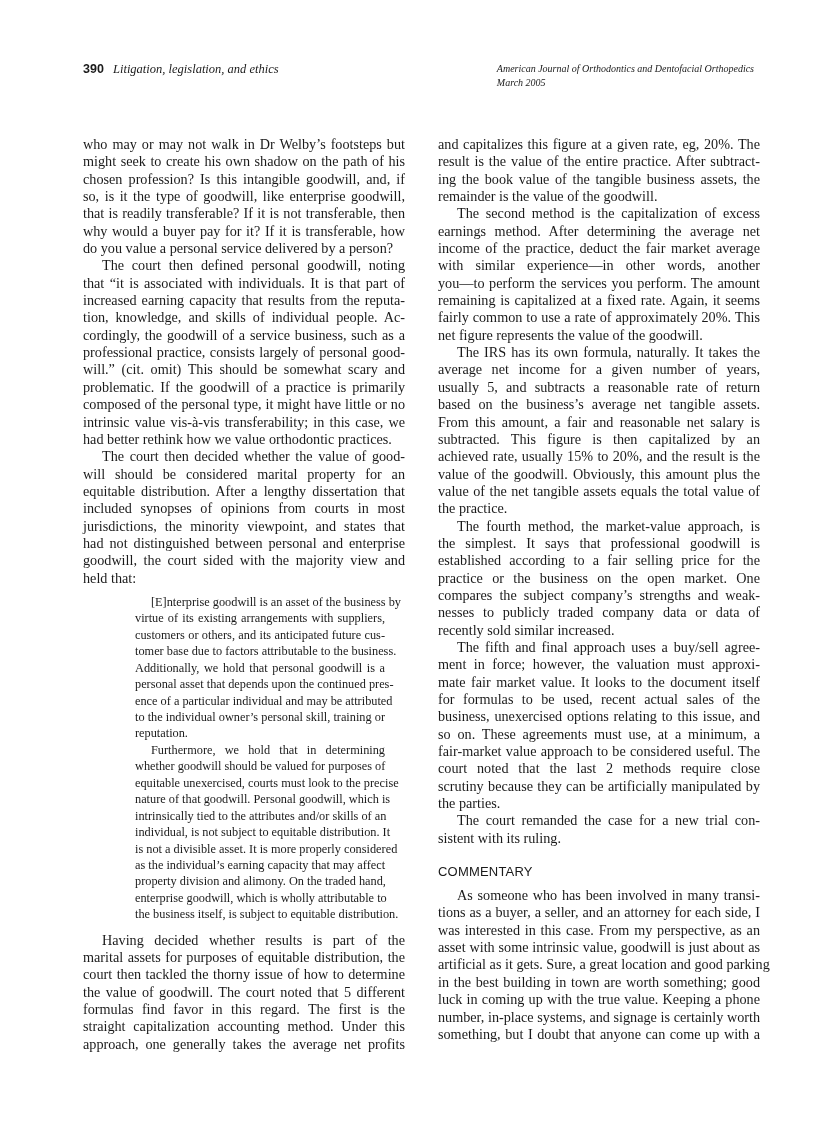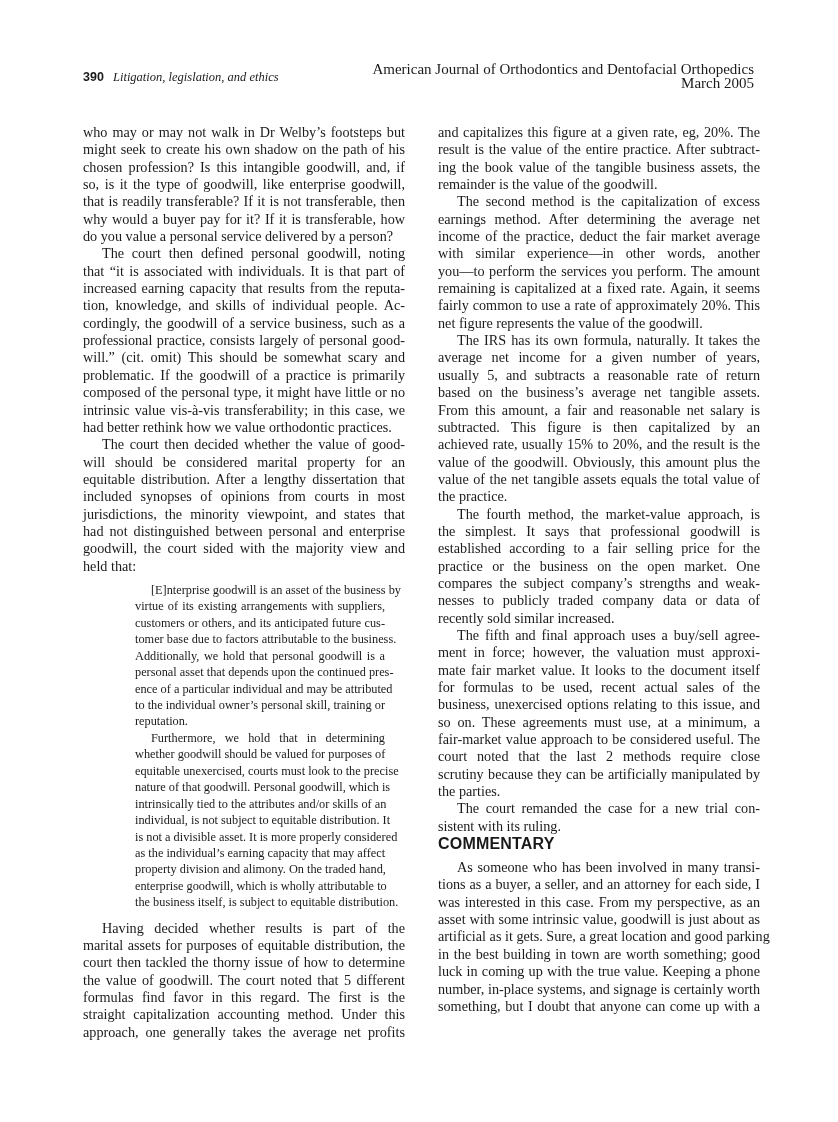--- a/index.html
+++ b/index.html
@@ -1,38 +1,38 @@
 <!DOCTYPE html>
 <html><head>
 <meta charset="utf-8">
 <style>
   html, body { margin: 0; padding: 0; background: #ffffff; }
   body { width: 838px; height: 1122px; position: relative; overflow: hidden;
          font-family: "Liberation Serif", "DejaVu Serif", serif; color: #1a1a1a; }
   .running-head { position: absolute; top: 62px; left: 0; width: 838px; height: 40px; }
-  .rh-left { position: absolute; left: 83px; top: 8px; font-size: 12.5px; }
+  .rh-left { position: absolute; left: 83px; top: 0; font-size: 12.5px; }
   .rh-left .pgnum { font-family: "Liberation Sans", "DejaVu Sans", sans-serif; font-weight: bold; font-size: 12.5px; margin-right: 6px; }
   .rh-left .section { font-style: italic; }
-  .rh-right { position: absolute; right: 84px; top: 0; text-align: right; font-size: 15px; line-height: 14px; }
+  .rh-right { position: absolute; right: 84px; top: 0; text-align: left; font-style: italic; font-size: 10px; line-height: 14px; }
 
-  .col { position: absolute; top: 124px; width: 322px; }
+  .col { position: absolute; top: 136px; width: 322px; }
   .col-left { left: 83px; }
   .col-right { left: 438px; }
 
   .line { display: block; height: 17.35px; line-height: 17.35px; font-size: 14.2px;
           text-align: justify; text-align-last: justify; white-space: nowrap; overflow: visible; }
   .line.last { text-align-last: left; }
   .line.indent { padding-left: 19px; }
 
   .quote { margin-left: 20px; margin-right: 20px; margin-top: 7px; margin-bottom: 9px; }
   .quote .line { height: 16.45px; line-height: 16.45px; font-size: 12.3px; margin-left: 32px; }
   .quote .line.indent { padding-left: 16px; }
 
-  .heading { font-family: "Liberation Sans", "DejaVu Sans", sans-serif; font-weight: bold;
-             font-size: 16px; height: 17px; line-height: 17px; margin-top: 0; margin-bottom: 7px; letter-spacing: 0.2px; }
+  .heading { font-family: "Liberation Sans", "DejaVu Sans", sans-serif; font-weight: normal;
+             font-size: 13px; height: 17px; line-height: 17px; margin-top: 16px; margin-bottom: 7px; letter-spacing: 0.2px; }
 </style>
 </head>
 <body>
 
 <header class="running-head">
   <div class="rh-left">
     <span class="pgnum">390</span>
     <span class="section">Litigation, legislation, and ethics</span>
   </div>
   <div class="rh-right">

